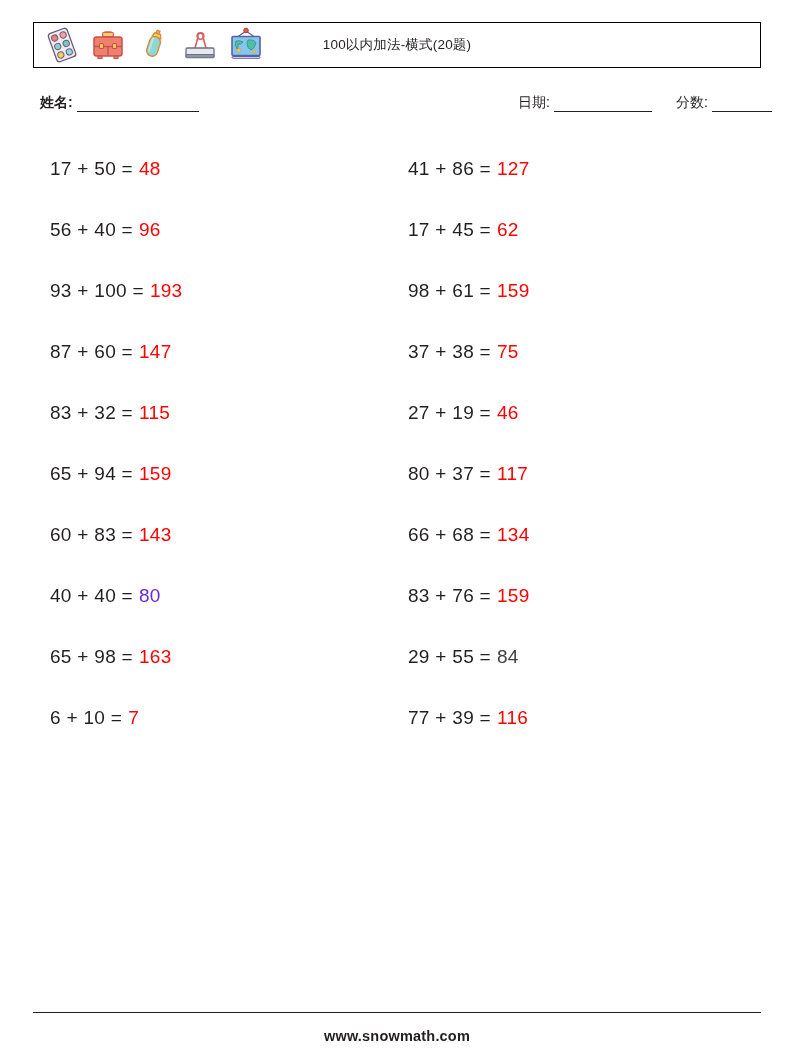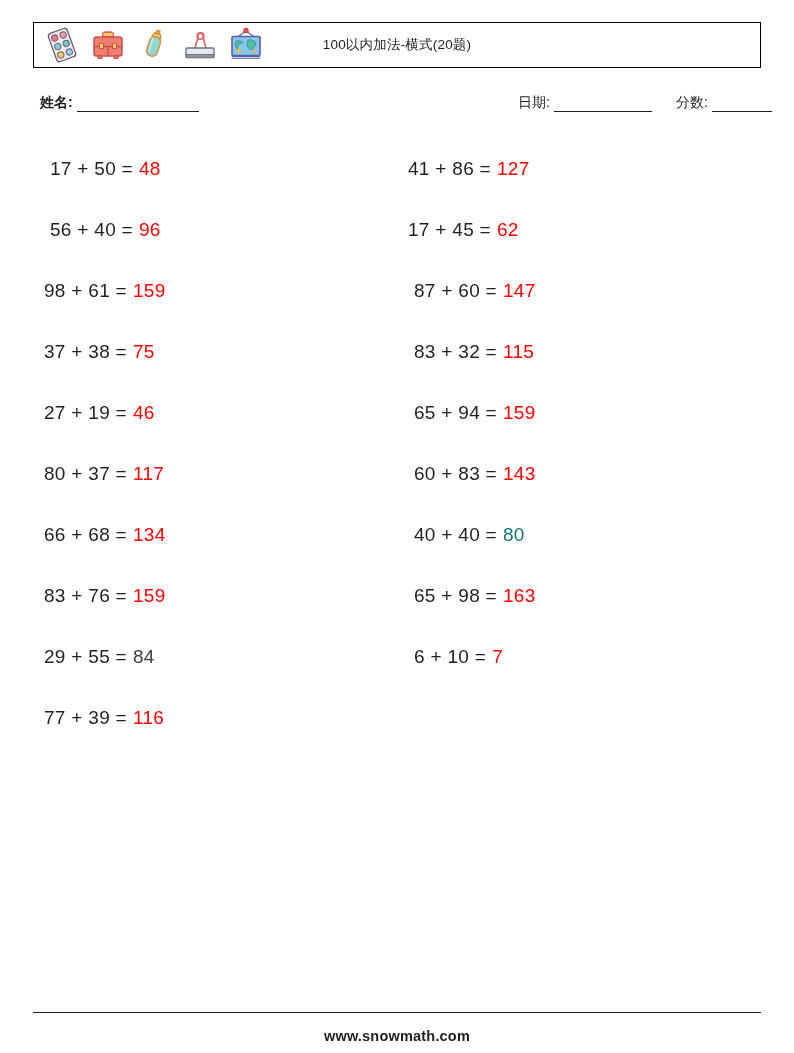--- a/index.html
+++ b/index.html
@@ -233,20 +233,24 @@
         <span class="answer" style="color: rgb(255, 0, 0);">127</span>
       </div>
       <div class="cell">
         <span class="expr">56 + 40 =</span>
         <span class="answer" style="color: rgb(255, 0, 0);">96</span>
       </div>
       <div class="cell right-col">
         <span class="expr">17 + 45 =</span>
         <span class="answer" style="color: rgb(255, 0, 0);">62</span>
       </div>
+      <div class="cell">
+        <span class="expr">93 + 100 =</span>
+        <span class="answer" style="color: rgb(255, 0, 0);">193</span>
+      </div>
       <div class="cell right-col">
         <span class="expr">98 + 61 =</span>
         <span class="answer" style="color: rgb(255, 0, 0);">159</span>
       </div>
       <div class="cell">
         <span class="expr">87 + 60 =</span>
         <span class="answer" style="color: rgb(255, 0, 0);">147</span>
       </div>
       <div class="cell right-col">
         <span class="expr">37 + 38 =</span>
@@ -271,21 +275,21 @@
       <div class="cell">
         <span class="expr">60 + 83 =</span>
         <span class="answer" style="color: rgb(255, 0, 0);">143</span>
       </div>
       <div class="cell right-col">
         <span class="expr">66 + 68 =</span>
         <span class="answer" style="color: rgb(255, 0, 0);">134</span>
       </div>
       <div class="cell">
         <span class="expr">40 + 40 =</span>
-        <span class="answer" style="color: #0f766e;">80</span>
+        <span class="answer" style="color: #6d28d9;">80</span>
       </div>
       <div class="cell right-col">
         <span class="expr">83 + 76 =</span>
         <span class="answer" style="color: rgb(255, 0, 0);">159</span>
       </div>
       <div class="cell">
         <span class="expr">65 + 98 =</span>
         <span class="answer" style="color: rgb(255, 0, 0);">163</span>
       </div>
       <div class="cell right-col">

